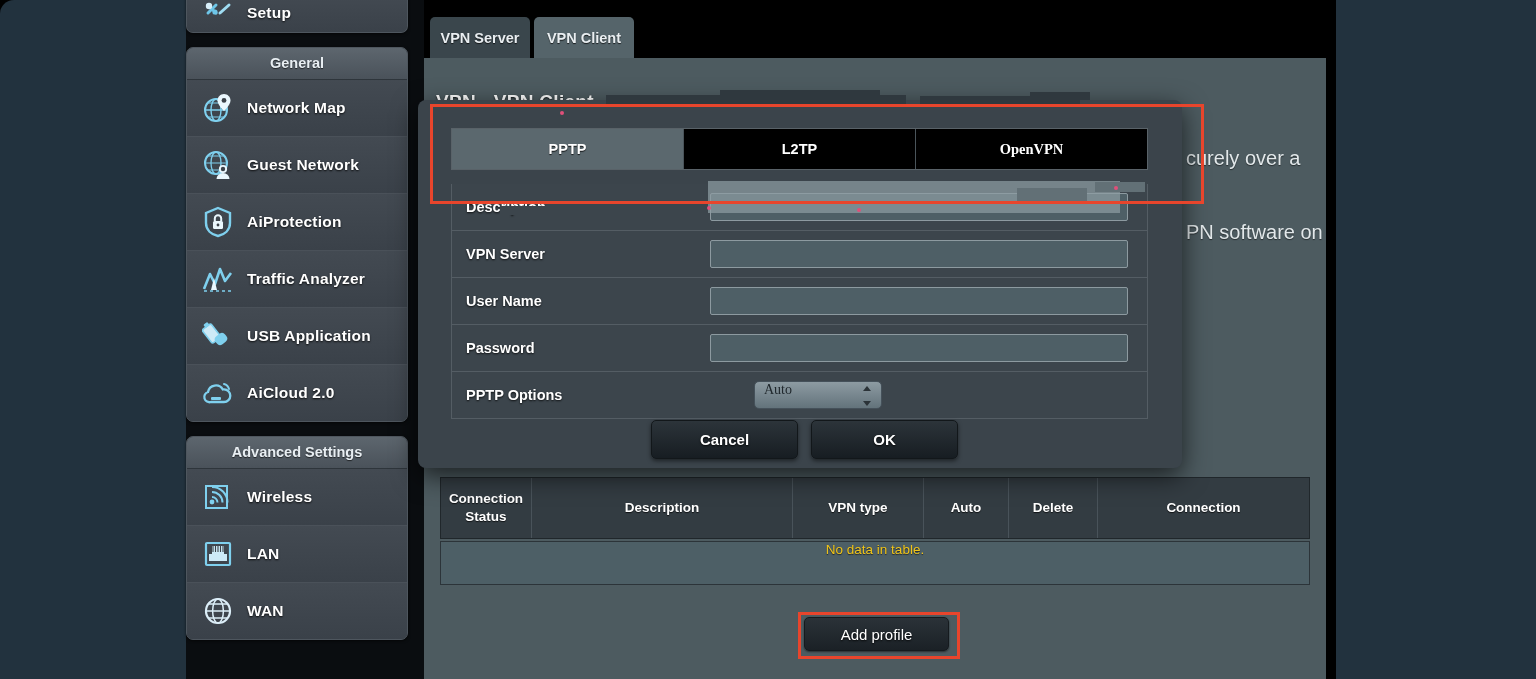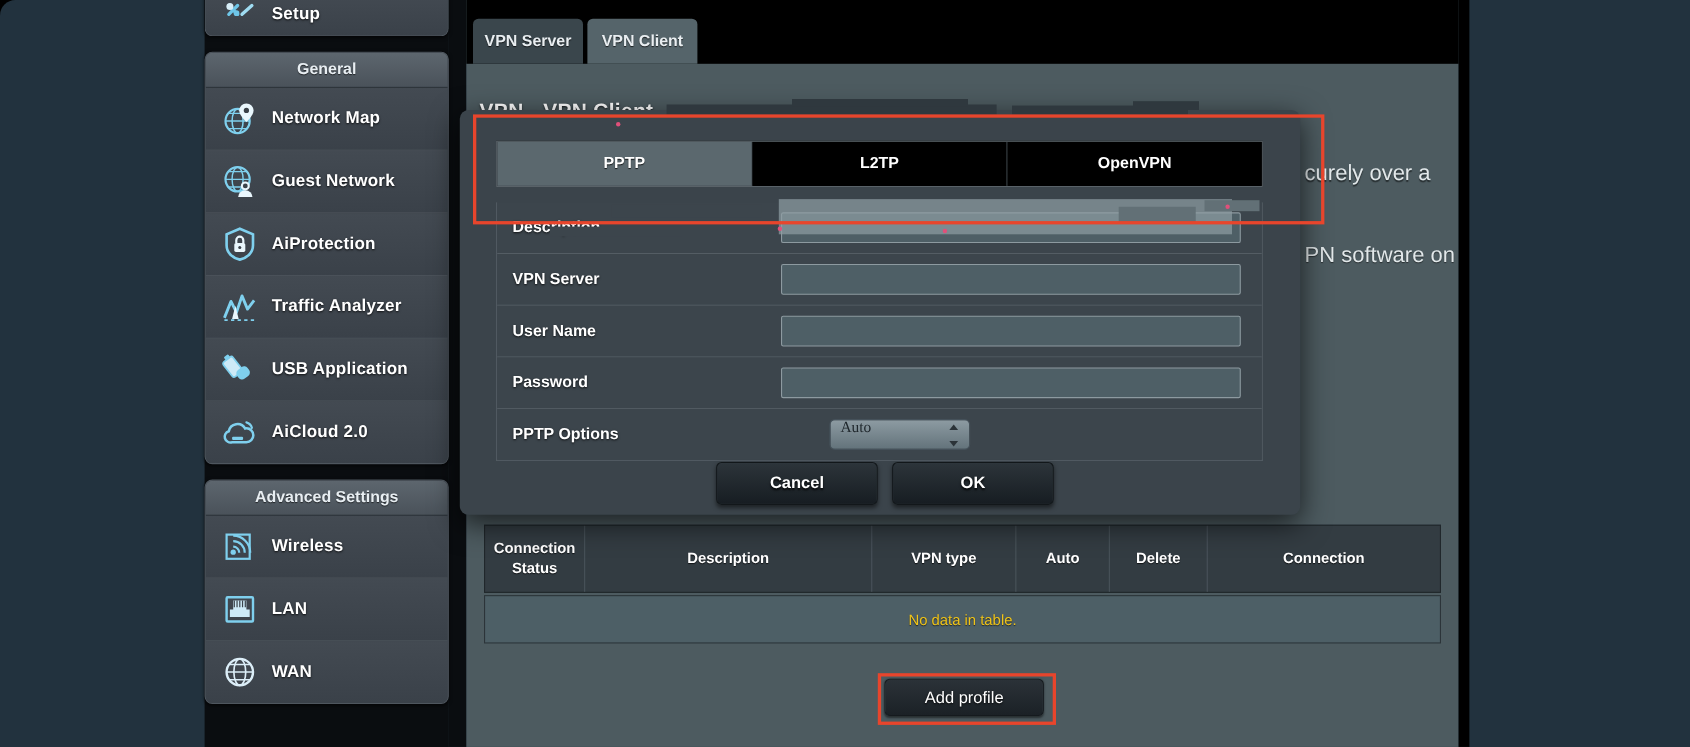--- a/index.html
+++ b/index.html
@@ -97,21 +97,21 @@
   .th{
     color:#ffffff;font-size:13.5px;font-weight:bold;
     display:flex;align-items:center;justify-content:center;text-align:center;
     height:60px;border-right:1px solid #4a5season;
     border-right:1px solid #49535a;
     text-shadow:0 1px 1px rgba(0,0,0,.7);line-height:1.35;
   }
   .th:last-child{border-right:none;}
   .tbody{
     margin-top:2px;background:#4d5f66;border:1px solid #2c3439;
-    height:42px;display:flex;align-items:center;justify-content:center;
+    height:42px;display:flex;justify-content:center;
   }
   .nodata{color:#f0c419;font-size:13.5px;text-shadow:0 1px 1px rgba(0,0,0,.6);}
 
   .addbtn{
     position:absolute;left:804px;top:617px;width:143px;height:32px;
     background:linear-gradient(180deg,#2b3238 0%,#1b2126 100%);
     border:1px solid #151a1e;border-radius:5px;
     display:flex;align-items:center;justify-content:center;
     color:#ffffff;font-size:15px;font-weight:normal;cursor:pointer;
     text-shadow:0 1px 2px rgba(0,0,0,.9);
@@ -127,21 +127,21 @@
   .vpntabs{
     position:absolute;left:451px;top:128px;width:695px;height:40px;
     display:flex;background:#000;border:1px solid #596268;
   }
   .vtab{
     flex:1;display:flex;align-items:center;justify-content:center;
     font-size:14.5px;font-weight:bold;color:#ffffff;cursor:pointer;
     border-right:1px solid #4a545a;
     text-shadow:0 1px 1px rgba(0,0,0,.8);
   }
-  .vtab:last-child{border-right:none;}
+  .vtab:last-child{border-right:none;font-family:Liberation Serif, serif;}
   .vtab.on{background:#5b686e;}
   .vtab.off{background:#000000;}
 
   .form{
     position:absolute;left:451px;top:184px;width:695px;
     border:1px solid #545d64;border-top:none;
   }
   .frow{
     display:flex;height:46px;align-items:center;
     border-bottom:1px solid #545d64;background:#3c454c;

